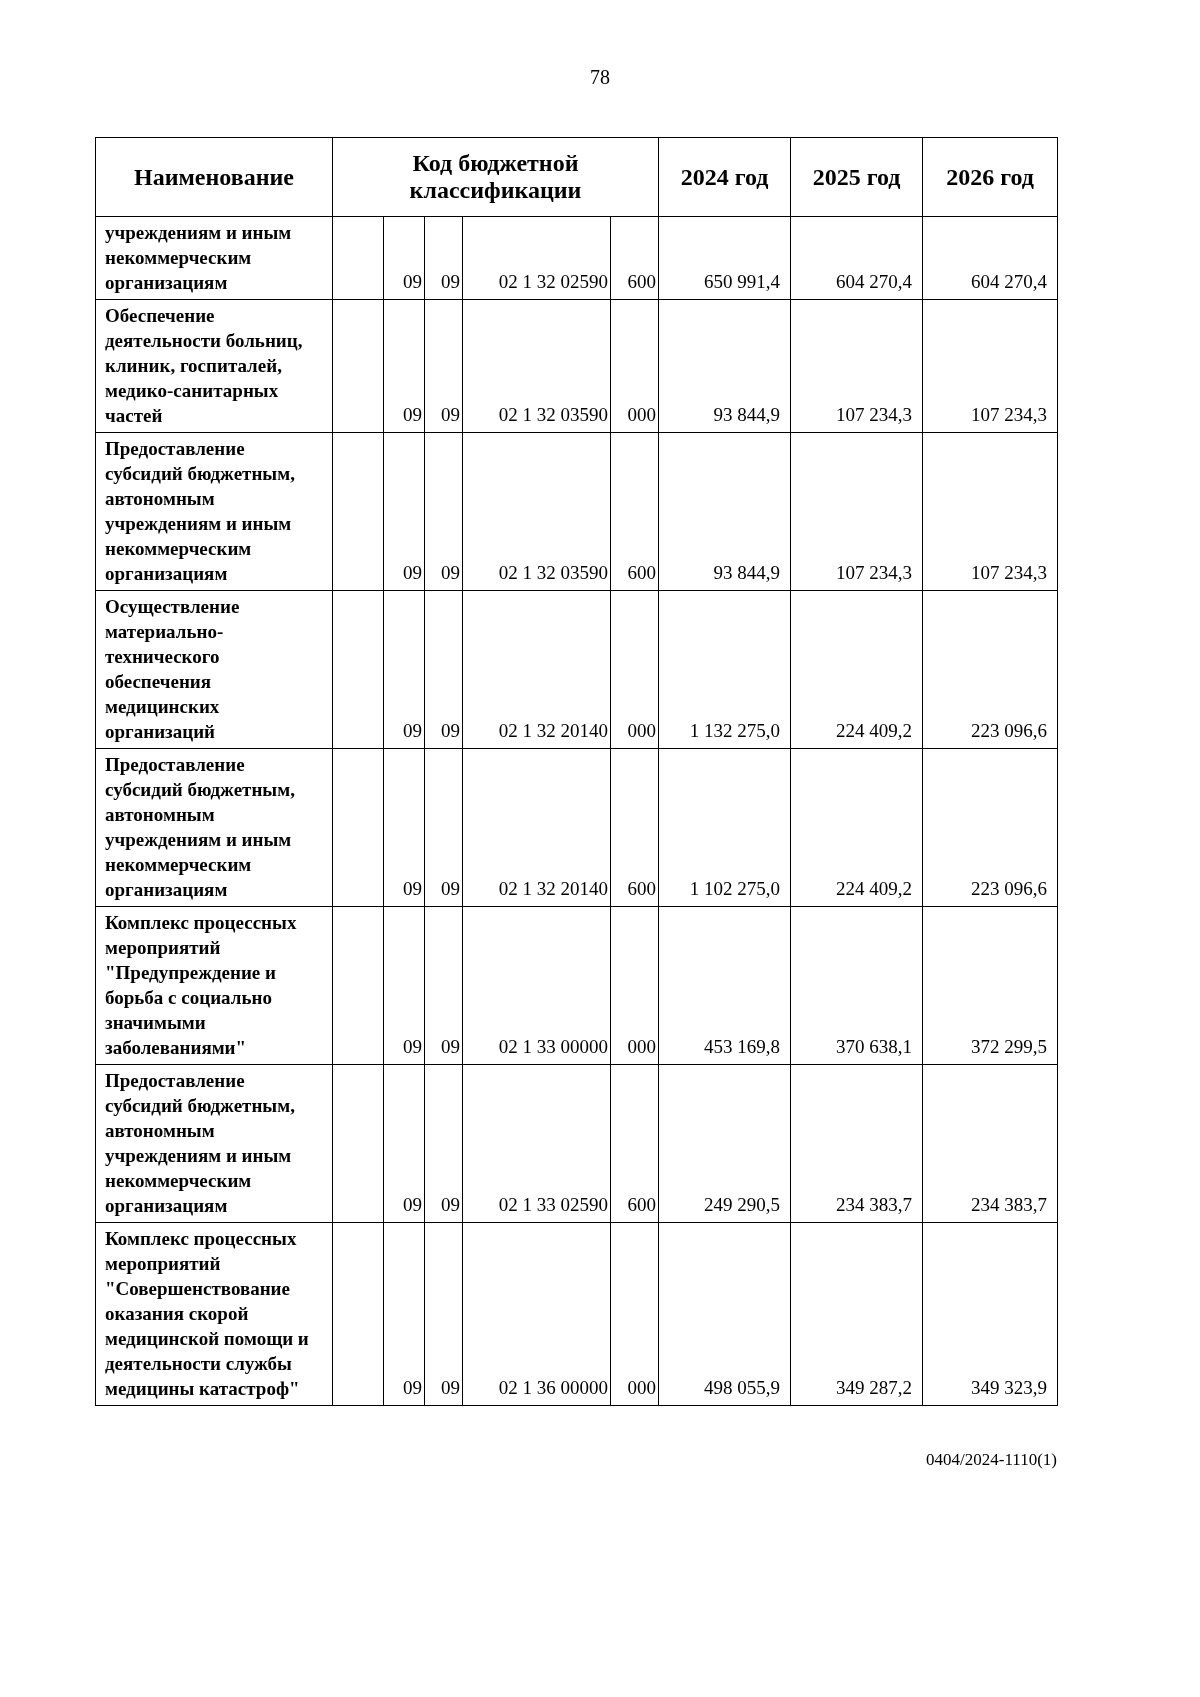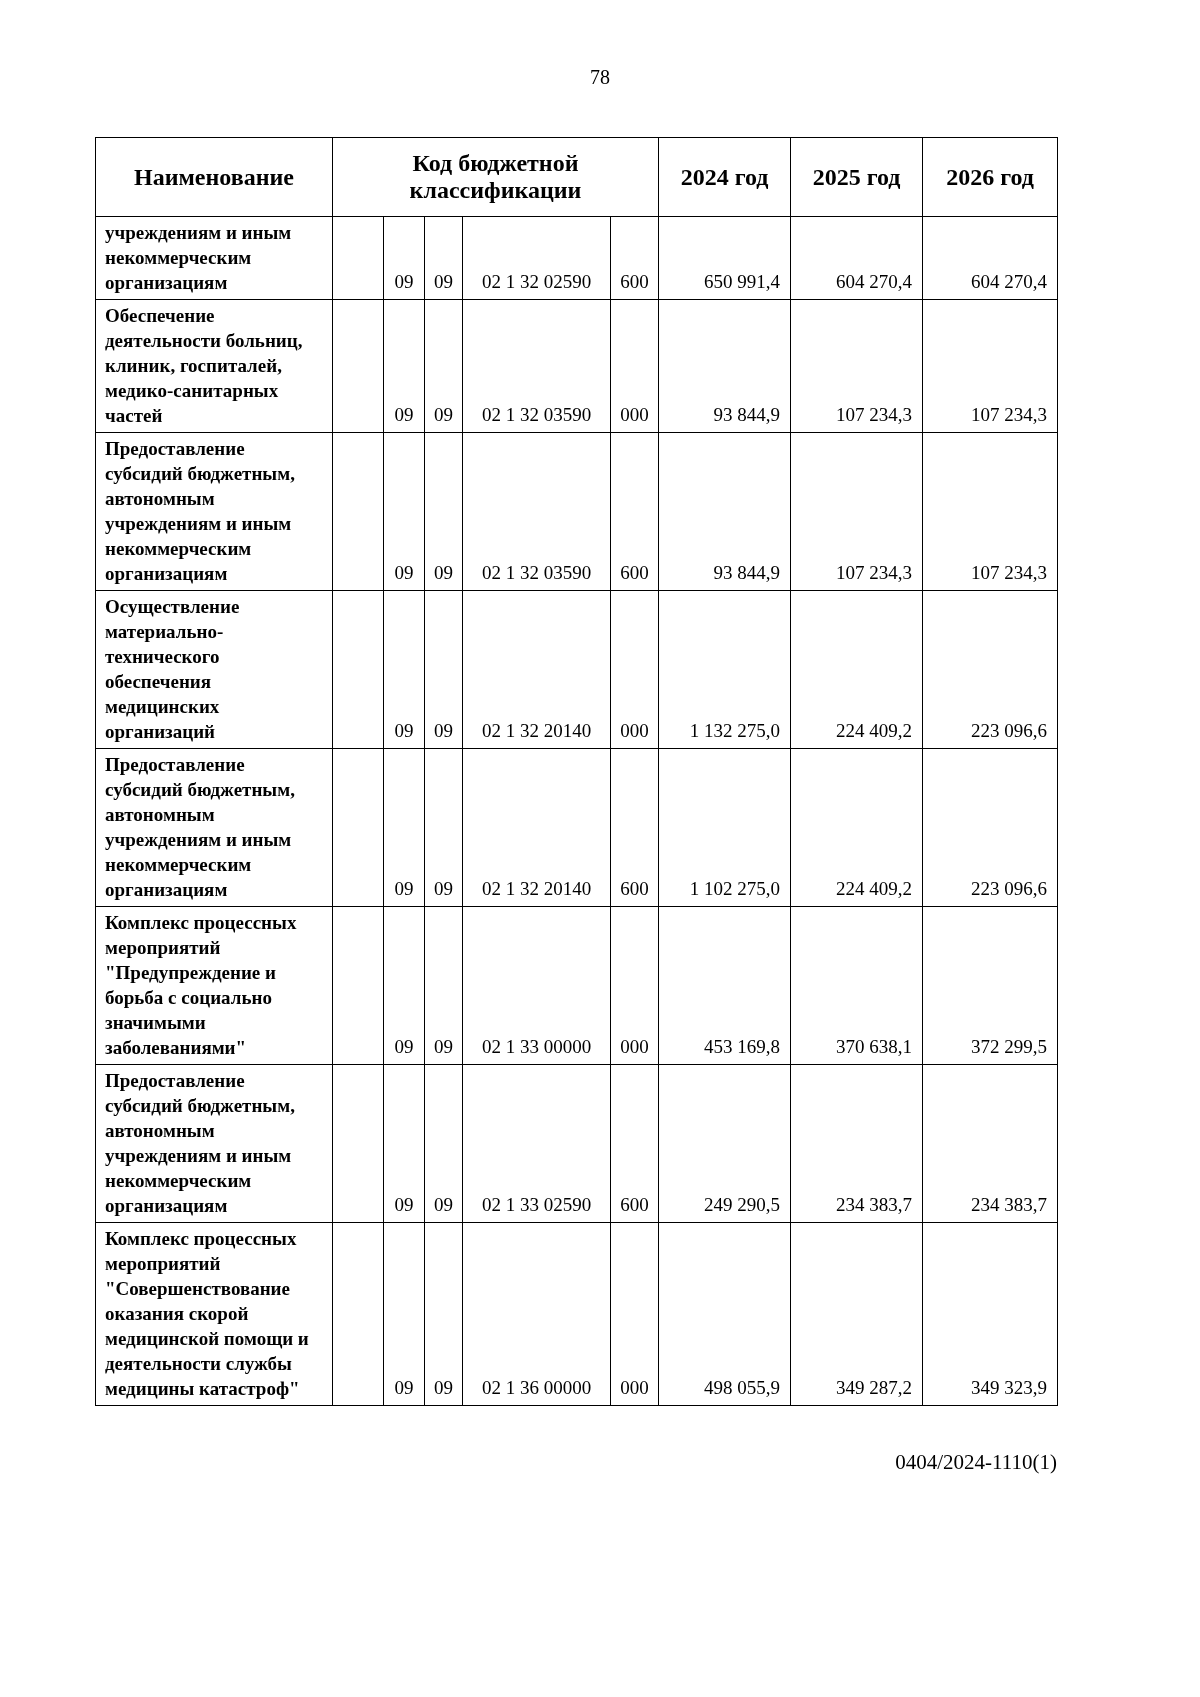--- a/index.html
+++ b/index.html
@@ -35,36 +35,36 @@
     padding: 12px 4px;
   }
   td.name {
     text-align: left;
     vertical-align: top;
     padding: 3px 6px 4px 9px;
     line-height: 25px;
     font-weight: bold;
   }
   td.code {
-    text-align: center;
+    text-align: right;
     vertical-align: bottom;
     padding: 3px 2px 5px 2px;
     line-height: 25px;
   }
   td.num {
     text-align: right;
     vertical-align: bottom;
     padding: 3px 10px 5px 7px;
     line-height: 25px;
   }
   .footer-code {
     width: 962px;
     margin: 44px 0 0 95px;
     text-align: right;
-    font-size: 21px;
+    font-size: 17px;
   }
 </style>
 </head>
 <body>
 
 <div class="page">
 
   <div class="page-number">78</div>
 
   <table class="budget-table">

